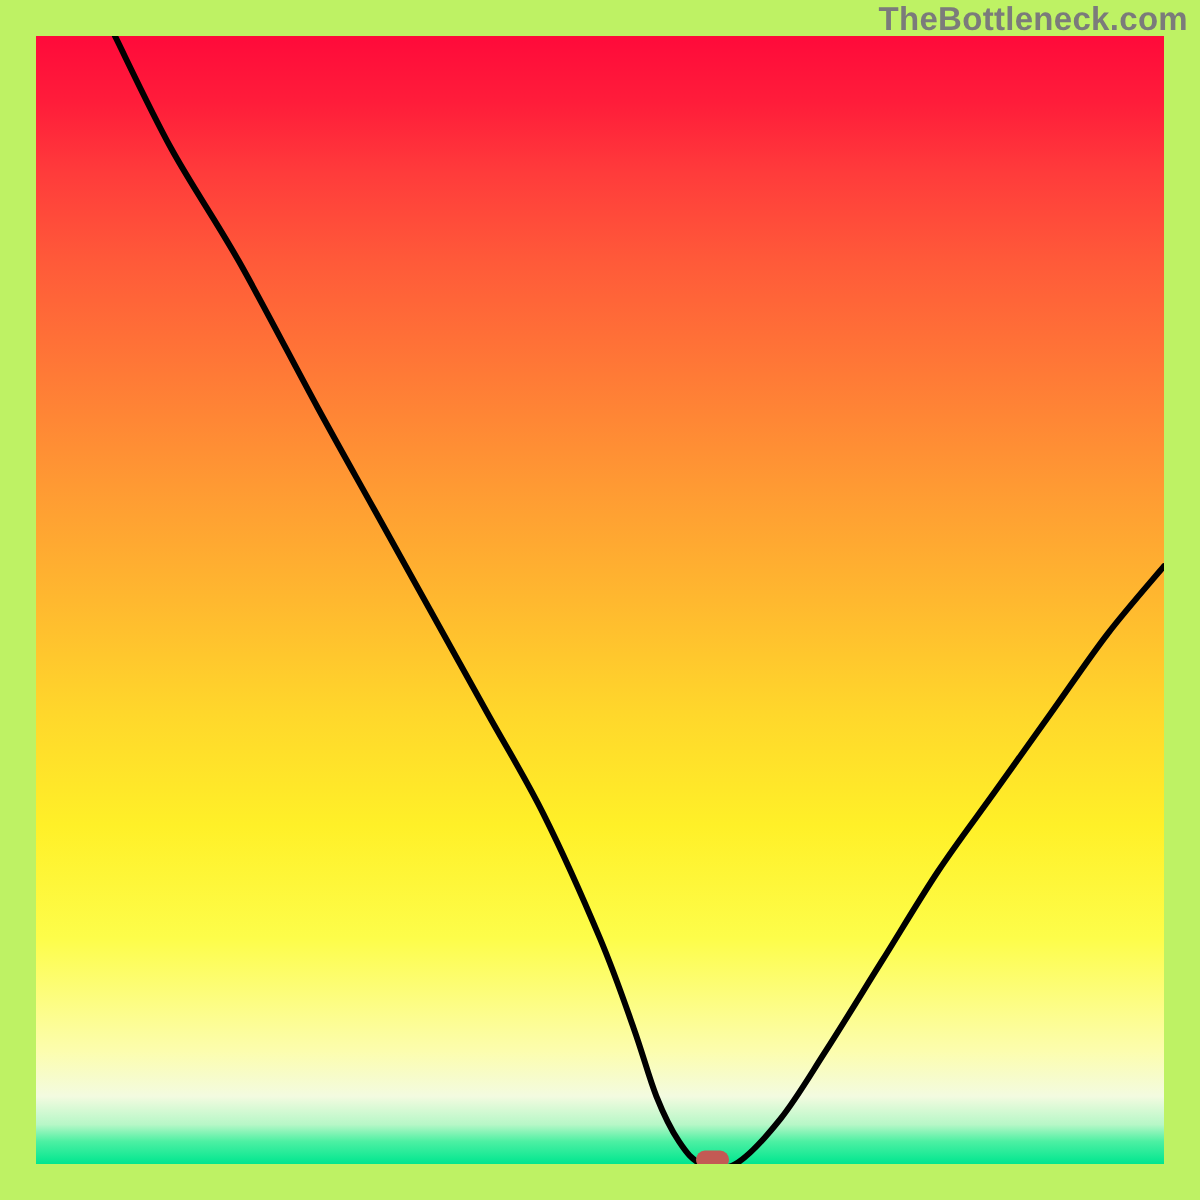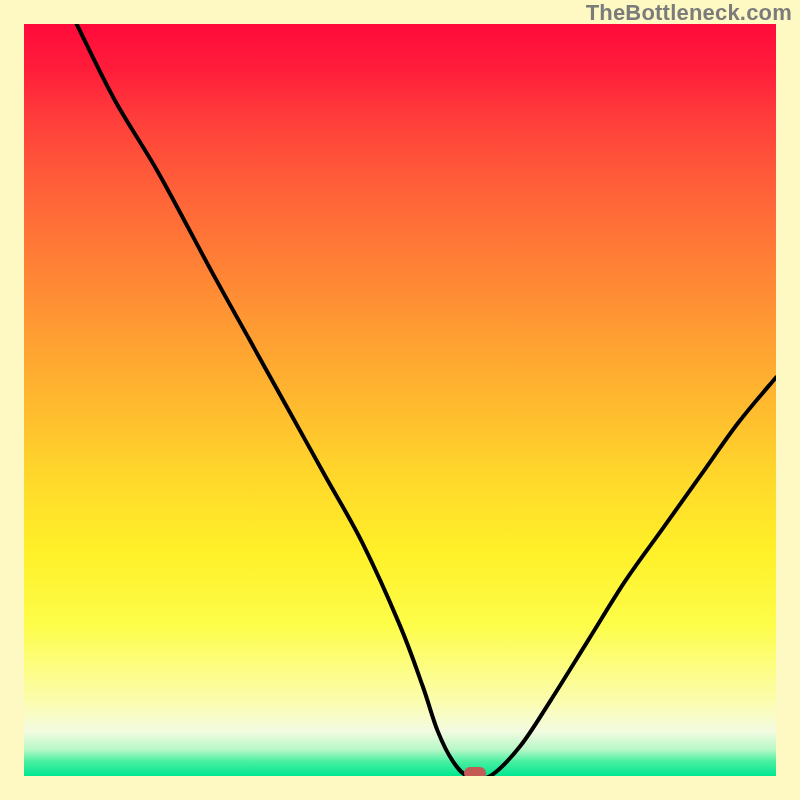--- a/index.html
+++ b/index.html
@@ -8,21 +8,21 @@
     width: 800px;
     height: 800px;
     background: #000;
     font-family: Arial, Helvetica, sans-serif;
     overflow: hidden;
   }
   .frame {
     position: relative;
     width: 800px;
     height: 800px;
-    background: #fef9c3;
+    background: #bef264;
   }
   .watermark {
     position: absolute;
     top: 0;
     right: 8px;
     font-size: 22px;
     font-weight: 600;
     color: #7b7b7b;
     letter-spacing: 0.2px;
     z-index: 5;

